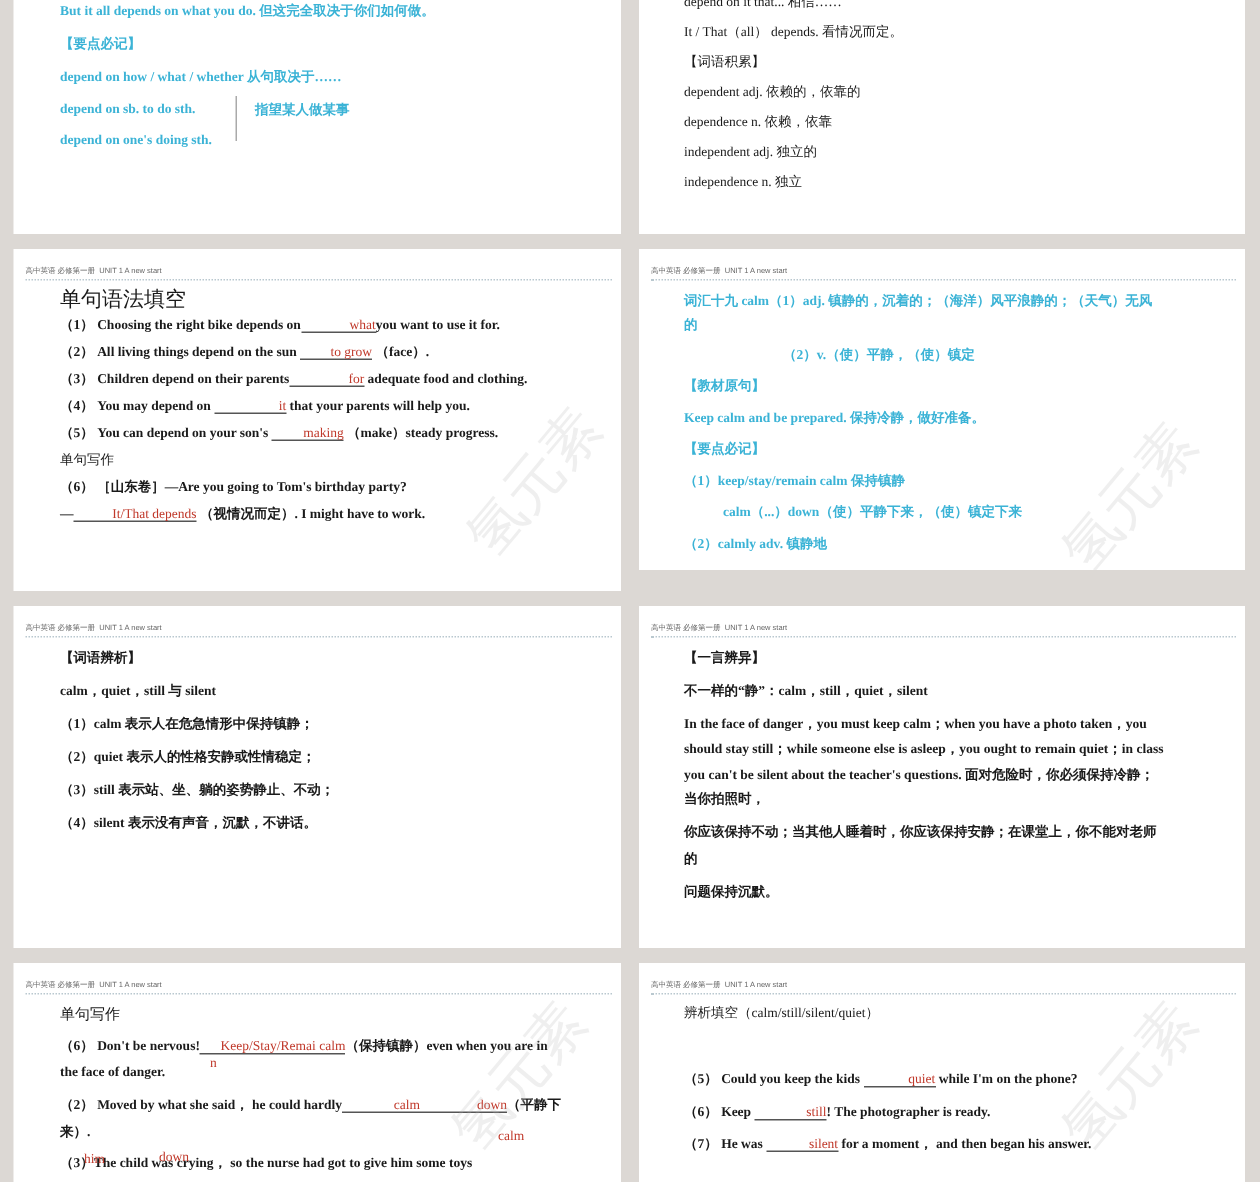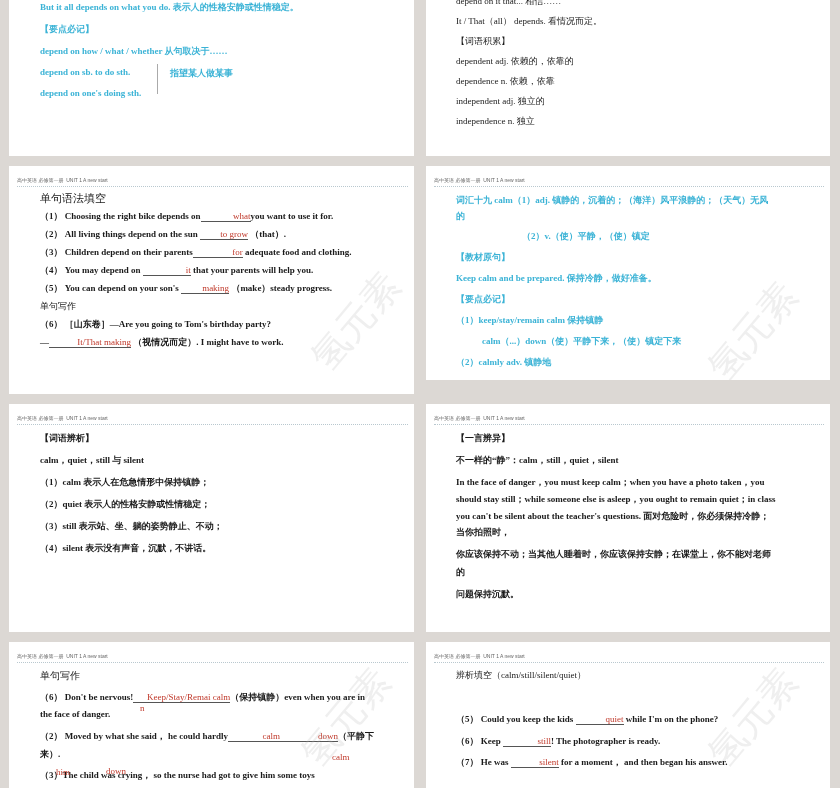--- a/index.html
+++ b/index.html
@@ -14,21 +14,21 @@
   .blue{color:#3bb3d6;}
   .ans{display:inline-block;border-bottom:1px solid #555;color:#c0392b;font-weight:normal;text-align:right;padding-left:2px;line-height:9px;}
   .red{color:#c0392b;font-weight:normal;}
   .brace{position:absolute;left:148px;top:64px;width:3px;height:30px;border-left:1px solid #aaa;}
   .wm{position:absolute;color:rgba(180,180,180,0.22);font-size:38px;font-family:"DejaVu Sans",sans-serif;transform:rotate(-50deg);white-space:nowrap;pointer-events:none;}
 </style>
 </head>
 <body>
 
 <div class="card c-l" style="top:0;height:156px;">
-  <div class="ln blue" style="left:31px;top:1px;">But it all depends on what you do. 表示人的性格安静或性情稳定。</div>
+  <div class="ln blue" style="left:31px;top:1px;">But it all depends on what you do. 但这完全取决于你们如何做。</div>
   <div class="ln blue" style="left:31px;top:23px;">【要点必记】</div>
   <div class="ln blue" style="left:31px;top:45px;">depend on how / what / whether 从句取决于……</div>
   <div class="ln blue" style="left:31px;top:67px;">depend on sb. to do sth.</div>
   <div class="ln blue" style="left:31px;top:88px;">depend on one's doing sth.</div>
   <div class="brace"></div>
   <div class="ln blue" style="left:161px;top:67px;">指望某人做某事</div>
 </div>
 
 <div class="card c-r" style="top:0;height:156px;">
   <div class="ln thin" style="left:30px;top:-5px;">depend on it that... 相信……</div>
@@ -36,29 +36,29 @@
   <div class="ln thin" style="left:30px;top:35px;">【词语积累】</div>
   <div class="ln thin" style="left:30px;top:55px;">dependent  adj. 依赖的，依靠的</div>
   <div class="ln thin" style="left:30px;top:75px;">dependence  n. 依赖，依靠</div>
   <div class="ln thin" style="left:30px;top:95px;">independent  adj. 独立的</div>
   <div class="ln thin" style="left:30px;top:115px;">independence  n. 独立</div>
 </div>
 
 <div class="card c-l" style="top:166px;height:228px;">
   <div class="hdr"><span>高中英语  必修第一册</span>&nbsp;&nbsp;<span>UNIT 1  A new start</span></div>
   <div class="hdr-line"></div>
-  <div class="ln thin" style="left:31px;top:25px;font-size:11px;">单句语法填空</div>
+  <div class="ln thin" style="left:31px;top:25px;font-size:14px;">单句语法填空</div>
   <div class="ln" style="left:31px;top:44px;"><span>（1） Choosing the right bike depends on</span><span class="ans" style="width:48px;">what</span><span>you want to use it  for.</span></div>
-  <div class="ln" style="left:31px;top:62px;"><span>（2） All living  things depend on the sun </span><span class="ans" style="width:46px;">to grow</span><span> （that）.</span></div>
+  <div class="ln" style="left:31px;top:62px;"><span>（2） All living  things depend on the sun </span><span class="ans" style="width:46px;">to grow</span><span> （face）.</span></div>
   <div class="ln" style="left:31px;top:80px;"><span>（3） Children depend on their parents</span><span class="ans" style="width:48px;">for</span><span>  adequate food and clothing.</span></div>
   <div class="ln" style="left:31px;top:98px;"><span>（4） You may depend on </span><span class="ans" style="width:46px;">it</span><span> that your parents will  help you.</span></div>
   <div class="ln" style="left:31px;top:116px;"><span>（5） You can depend on your son's </span><span class="ans" style="width:46px;">making</span><span> （make）steady progress.</span></div>
   <div class="ln thin" style="left:31px;top:134px;">单句写作</div>
   <div class="ln" style="left:31px;top:152px;">（6） ［山东卷］—Are you going to Tom's birthday party?</div>
-  <div class="ln" style="left:31px;top:170px;"><span>—</span><span class="ans" style="width:80px;">It/That making</span><span> （视情况而定）. I might have to work.</span></div>
+  <div class="ln" style="left:31px;top:170px;"><span>—</span><span class="ans" style="width:80px;">It/That depends</span><span> （视情况而定）. I might have to work.</span></div>
   <div class="wm" style="left:290px;top:130px;">氢元素</div>
 </div>
 
 <div class="card c-r" style="top:166px;height:214px;">
   <div class="hdr"><span>高中英语  必修第一册</span>&nbsp;&nbsp;<span>UNIT 1  A new start</span></div>
   <div class="hdr-line"></div>
   <div class="ln blue" style="left:30px;top:28px;">词汇十九  calm（1）adj. 镇静的，沉着的；（海洋）风平浪静的；（天气）无风</div>
   <div class="ln blue" style="left:30px;top:44px;">的</div>
   <div class="ln blue" style="left:96px;top:64px;">（2）v.（使）平静，（使）镇定</div>
   <div class="ln blue" style="left:30px;top:85px;">【教材原句】</div>

